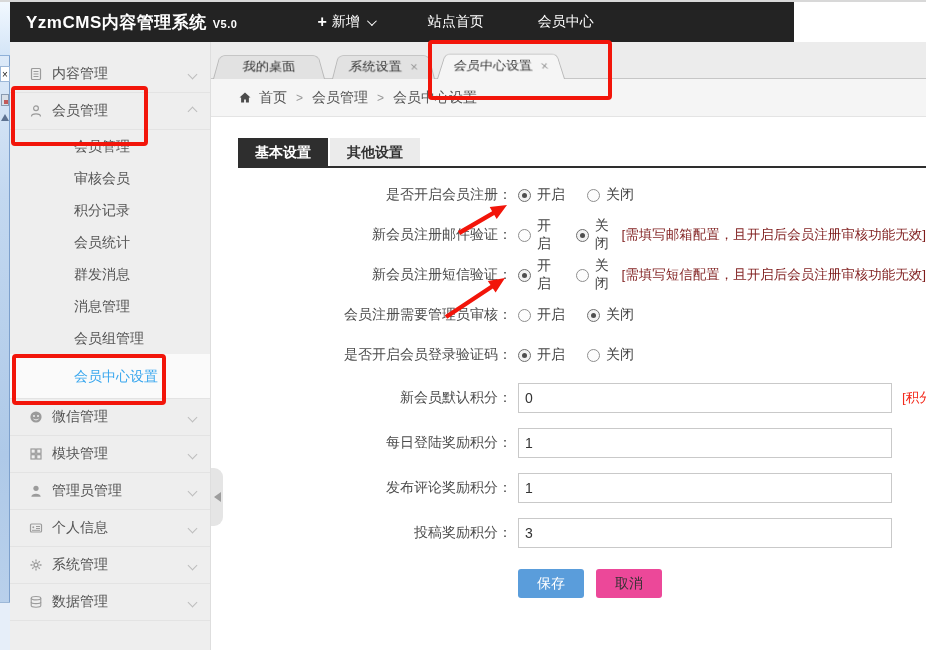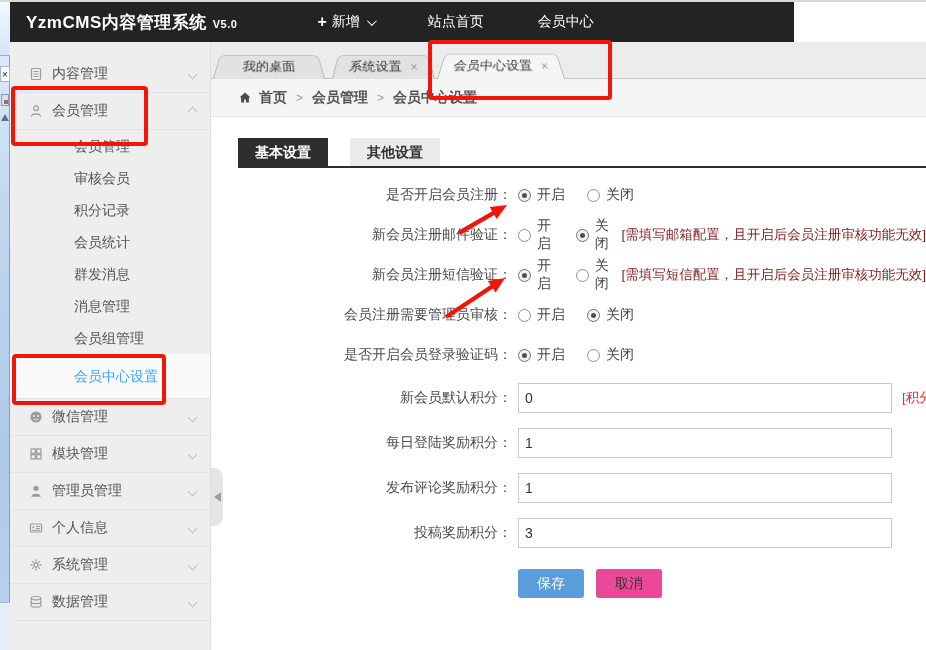--- a/index.html
+++ b/index.html
@@ -62,25 +62,25 @@
   .tabstrip { position:relative; height:37px; background:#ececec; border-bottom:1px solid #c6c6c6; }
   .tab { position:absolute; bottom:-1px; height:27px; background:#e2e2e2; border:1px solid #b9b9b9; border-bottom:none;
     border-radius:6px 6px 0 0; transform:perspective(14px) rotateX(4deg); transform-origin:50% 100%;
     display:flex; align-items:center; justify-content:center; font-size:14px; color:#333; cursor:pointer; }
   .tab.active { background:#f5f5f5; height:29px; z-index:3; }
   .tab .x { margin-left:9px; color:#9a9a9a; font-size:14px; line-height:1; cursor:pointer; }
 
   .breadcrumb { height:38px; background:#f5f5f5; border-bottom:1px solid #e4e4e4;
     display:flex; align-items:center; padding-left:27px; font-size:14px; color:#555; }
   .breadcrumb .sep { color:#999; margin:0 9px; font-size:12px; }
-  .breadcrumb .crumb { cursor:pointer;font-weight:bold; }
+  .breadcrumb .crumb { cursor:pointer; }
   .breadcrumb .home-ic { margin-right:7px; display:flex; }
 
   .content { position:relative; height:532px; background:#fff; }
-  .ctabs-row { margin:21px 0 0 27px; height:28px; display:flex;gap:20px; }
+  .ctabs-row { margin:21px 0 0 27px; height:28px; display:flex; }
   .ctab { padding:0 17px; height:28px; line-height:28px; font-size:14px; font-weight:bold;
     background:#ebebeb; color:#333; cursor:pointer; }
   .ctab.active { background:#2e2e2e; color:#fff; }
   .ctab + .ctab { margin-left:2px; }
   .ctab-line { height:2px; background:#2e2e2e; margin-left:27px; }
 
   .frow { display:flex; align-items:center; }
   .frow.r { height:40px; }
   .frow.i { height:45px; }
   .rows-radio { margin-top:7px; }

